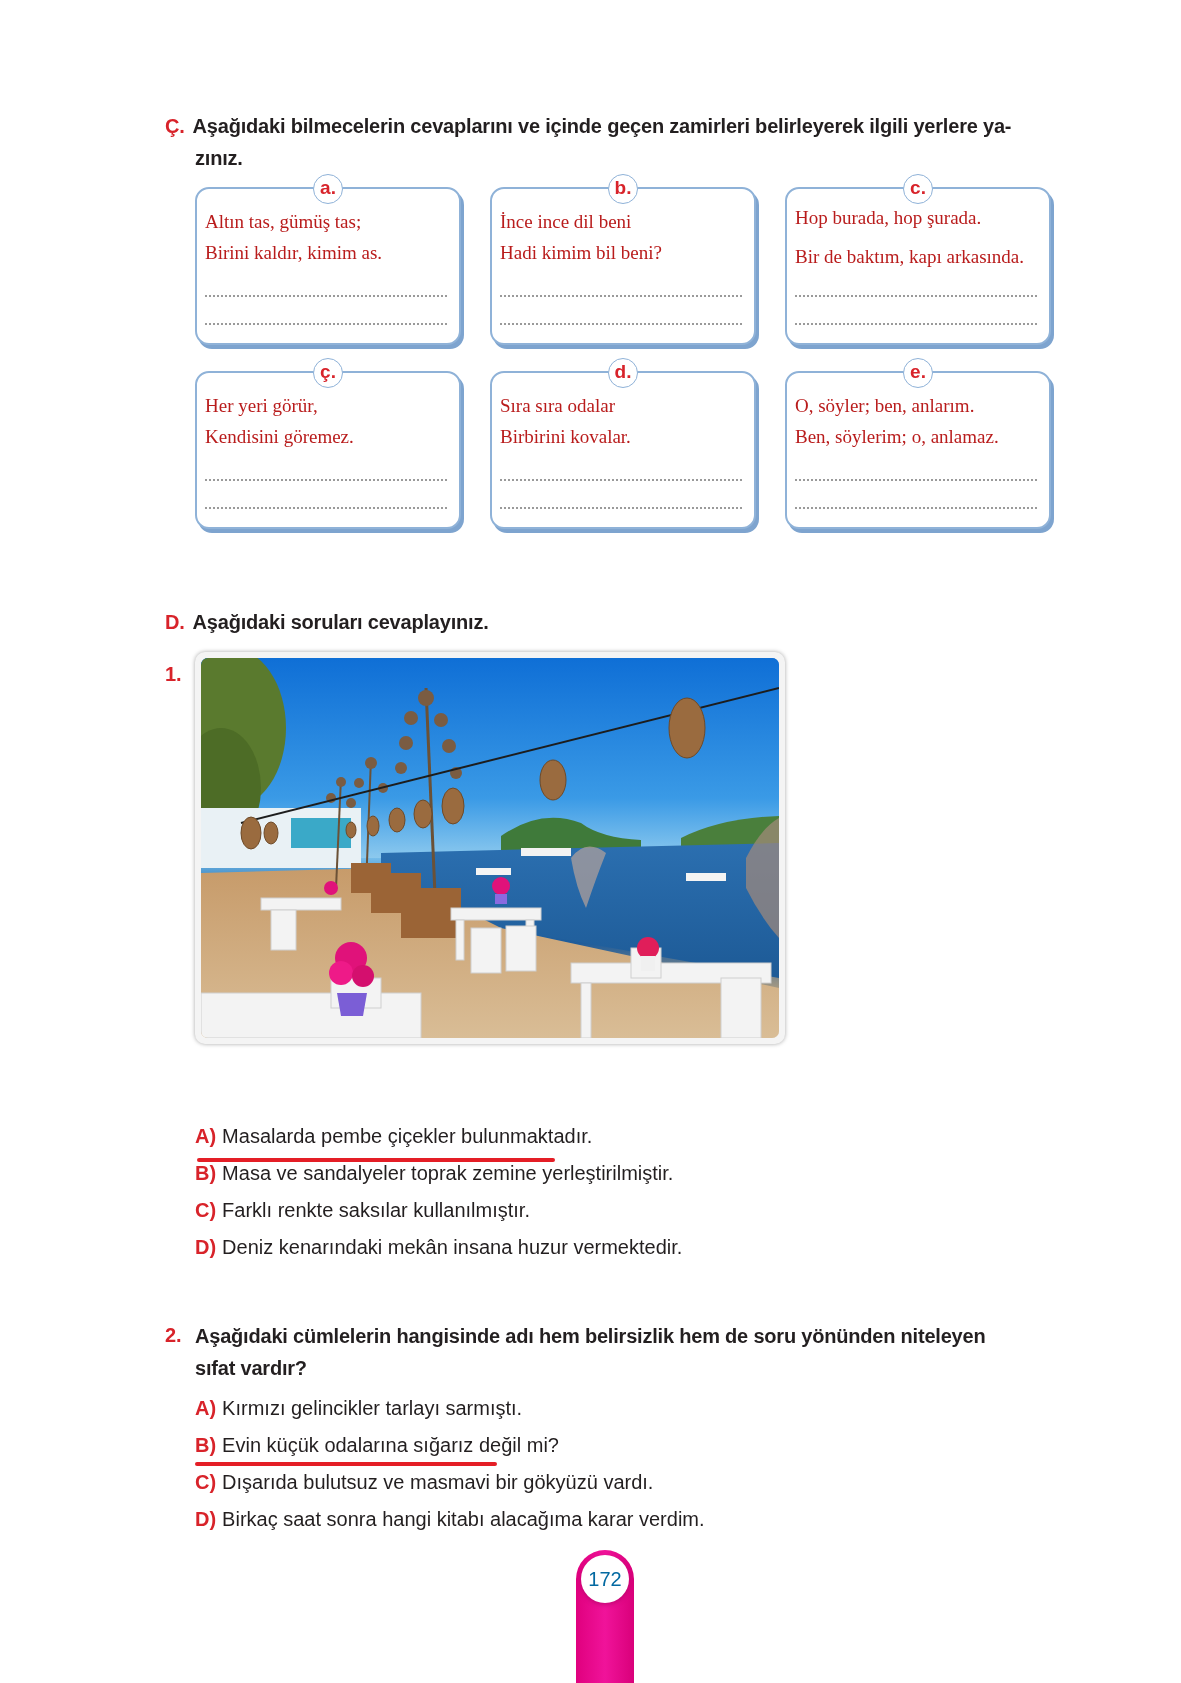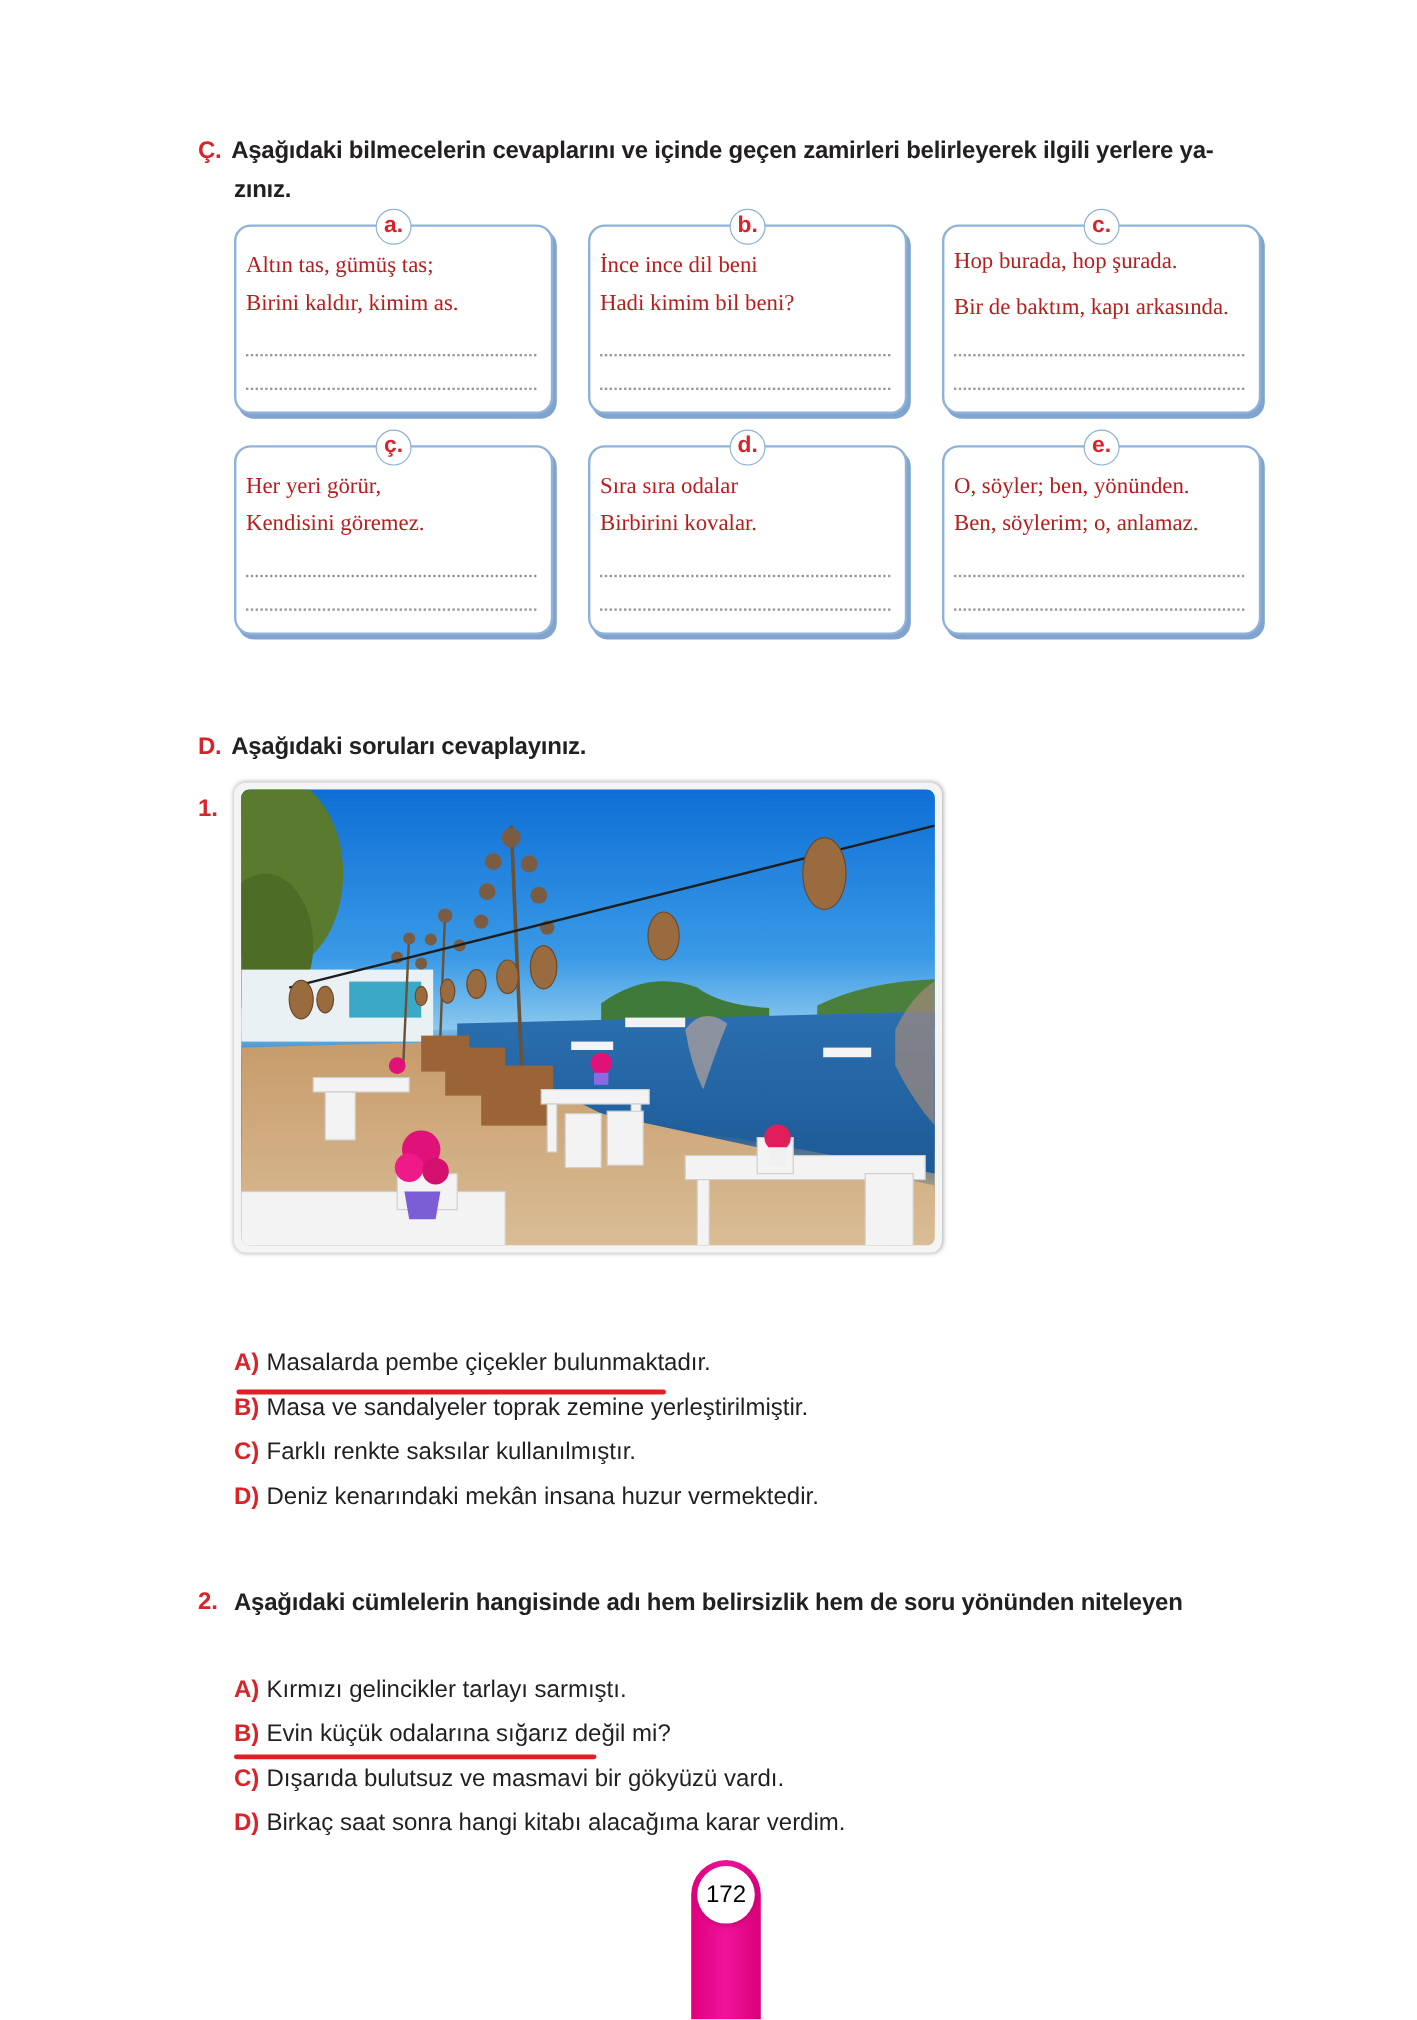--- a/index.html
+++ b/index.html
@@ -60,21 +60,21 @@
   .answer-underline { position: absolute; height: 4px; background: #e41e26; border-radius: 2px; }
 
   .page-tab {
     position: absolute; left: 576px; top: 1550px; width: 58px; height: 133px;
     background: linear-gradient(90deg, #e0007e, #f0139a 50%, #d9007a);
     border-radius: 29px 29px 0 0;
   }
   .page-circle {
     position: absolute; left: 5px; top: 5px; width: 48px; height: 48px; border-radius: 50%;
     background: #fff; box-shadow: 0 2px 4px rgba(160,0,90,0.5);
-    font-size: 20px; line-height: 48px; text-align: center; color: #000000;
+    font-size: 20px; line-height: 48px; text-align: center; color: #0369a1;
   }
 </style>
 </head>
 <body>
 
 <div class="heading section-c">
   <span class="mark">Ç.</span><span class="text">Aşağıdaki bilmecelerin cevaplarını ve içinde geçen zamirleri belirleyerek ilgili yerlere ya-</span>
   <span class="indent">zınız.</span>
 </div>
 
@@ -109,21 +109,21 @@
 </div>
 <div class="riddle-box" style="left:490px; top:371px;">
   <div class="riddle-badge">d.</div>
   <div class="riddle-line riddle-l1">Sıra sıra odalar</div>
   <div class="riddle-line riddle-l2">Birbirini kovalar.</div>
   <div class="dots dots1"></div>
   <div class="dots dots2"></div>
 </div>
 <div class="riddle-box" style="left:785px; top:371px;">
   <div class="riddle-badge">e.</div>
-  <div class="riddle-line riddle-l1">O, söyler; ben, yönünden.</div>
+  <div class="riddle-line riddle-l1">O, söyler; ben, anlarım.</div>
   <div class="riddle-line riddle-l2">Ben, söylerim; o, anlamaz.</div>
   <div class="dots dots1"></div>
   <div class="dots dots2"></div>
 </div>
 
 <div class="heading section-d">
   <span class="mark">D.</span><span class="text">Aşağıdaki soruları cevaplayınız.</span>
 </div>
 
 <div class="q-num" style="left:165px; top:663px;">1.</div>
@@ -256,20 +256,21 @@
 <div class="option" style="top:1197px;">
   <span class="opt-letter">C)</span><span>Farklı renkte saksılar kullanılmıştır.</span>
 </div>
 <div class="option" style="top:1234px;">
   <span class="opt-letter">D)</span><span>Deniz kenarındaki mekân insana huzur vermektedir.</span>
 </div>
 
 <div class="q-num" style="left:165px; top:1324px;">2.</div>
 <div class="question-text" style="left:195px; top:1320px; width:870px;">
   <div>Aşağıdaki cümlelerin hangisinde adı hem belirsizlik hem de soru yönünden niteleyen</div>
+  <div>sıfat vardır?</div>
 </div>
 
 <div class="option" style="top:1395px;">
   <span class="opt-letter">A)</span><span>Kırmızı gelincikler tarlayı sarmıştı.</span>
 </div>
 <div class="option" style="top:1432px;">
   <span class="opt-letter">B)</span><span>Evin küçük odalarına sığarız değil mi?</span>
 </div>
 <div class="answer-underline" style="left:195px; top:1462px; width:302px;"></div>
 <div class="option" style="top:1469px;">

